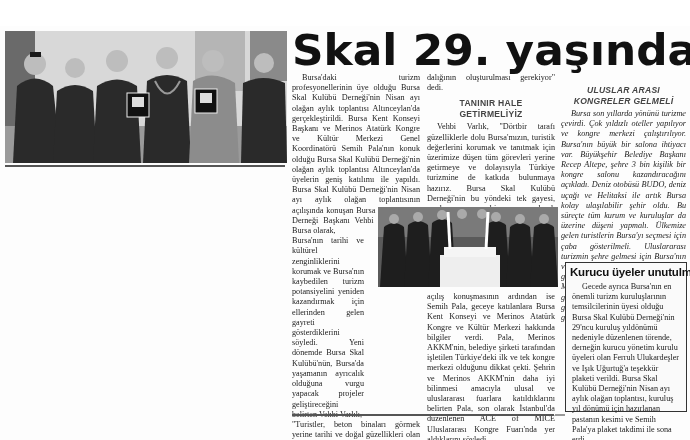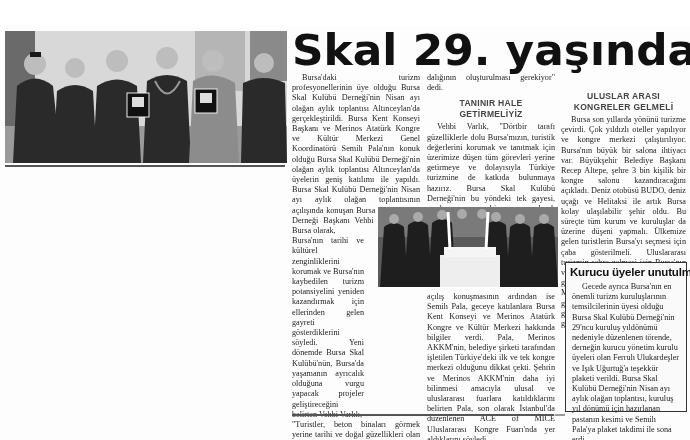--- a/index.html
+++ b/index.html
@@ -100,21 +100,21 @@
         <circle cx="142" cy="12" r="5"></circle>
         <circle cx="166" cy="12" r="5"></circle>
     </g>
     <rect x="62" y="48" width="60" height="32" fill="#eeeeee"></rect>
     <rect x="66" y="40" width="52" height="10" fill="#f5f5f5"></rect>
     <line x1="70" y1="5" x2="72" y2="42" stroke="#fff" stroke-width="3"></line>
     <line x1="110" y1="5" x2="108" y2="42" stroke="#fff" stroke-width="3"></line>
   </svg>
 </div>
 
-<div class="col" style="left:561px; top:89px; width:125px;">
+<div class="col" style="left:561px; top:83px; width:125px;font-style:italic;">
   <div class="subhead" style="margin-top:1px;">
     <div>ULUSLAR ARASI</div>
     <div>KONGRELER GELMELİ</div>
   </div>
   <p>Bursa son yıllarda yönünü turizme çevirdi. Çok yıldızlı oteller yapılıyor ve kongre merkezi çalıştırılıyor. Bursa'nın büyük bir salona ihtiyacı var. Büyükşehir Belediye Başkanı Recep Altepe, şehre 3 bin kişilik bir kongre salonu kazandıracağını açıkladı. Deniz otobüsü BUDO, deniz uçağı ve Helitaksi ile artık Bursa kolay ulaşılabilir şehir oldu. Bu süreçte tüm kurum ve kuruluşlar da üzerine düşeni yapmalı. Ülkemize gelen turistlerin Bursa'yı seçmesi için çaba gösterilmeli. Uluslararası turizmin şehre gelmesi için Bursa'nın ve turizm aktörlerinin hazır olması gerekir. Uluslararası kongreler, Merinos AKKM'ye değil, Bursa'ya gelir. Bursa'nın, uluslararası kongre getirecek kapasitede ve güçte olması gerekiyor" diye konuştu.</p>
 </div>
 
 <div class="box">
   <div class="box-title">Kurucu üyeler unutulmadı</div>
   <div class="box-text">

